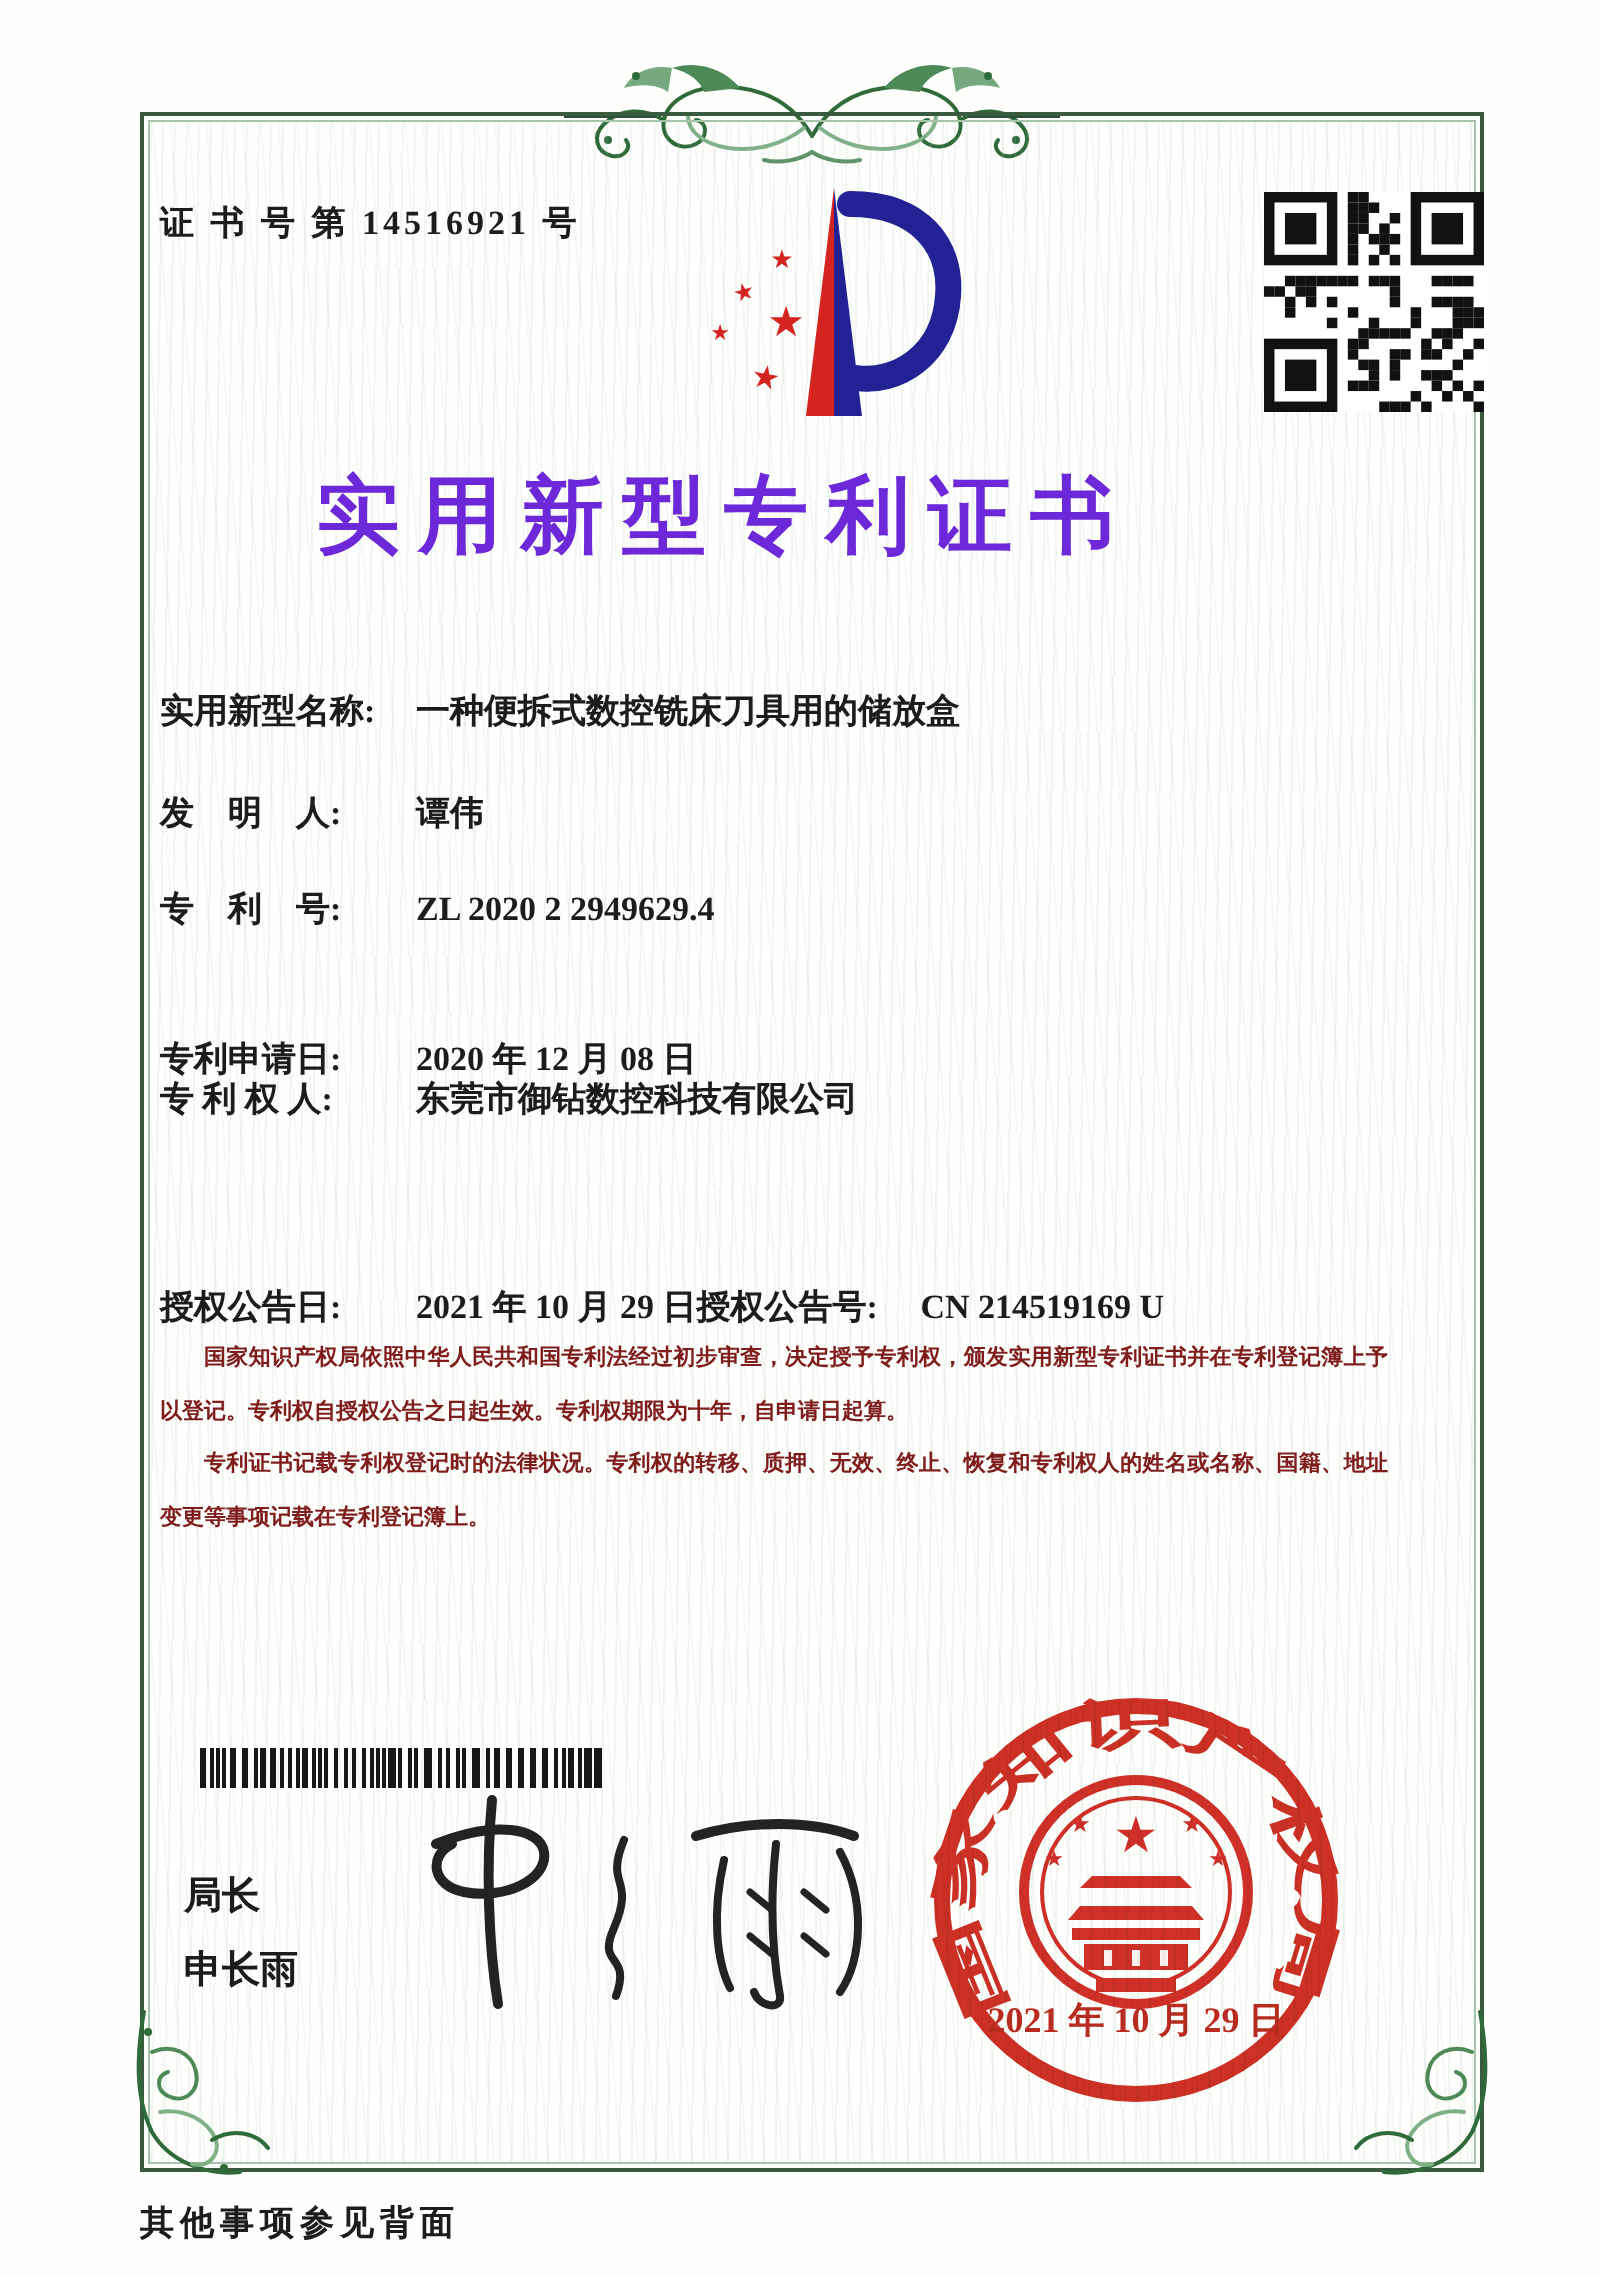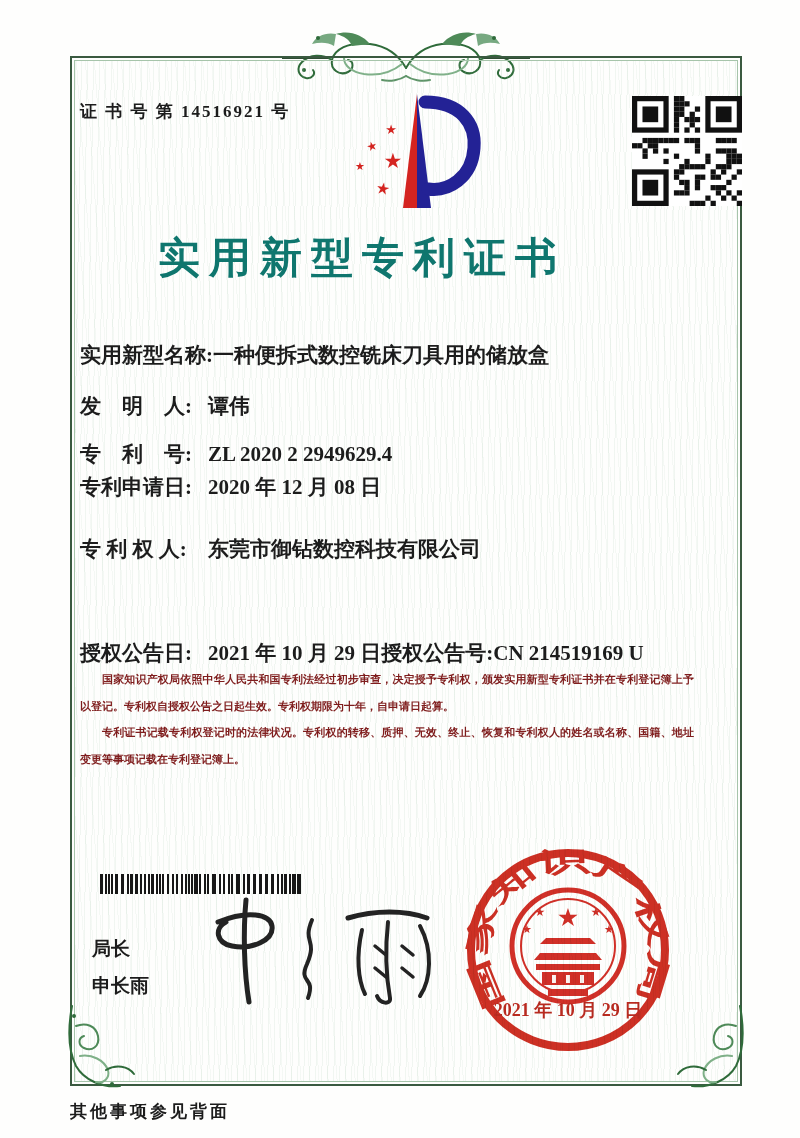--- a/index.html
+++ b/index.html
@@ -16,23 +16,23 @@
   .frame-inner {
     position:absolute; inset:2px; border:1px solid #a6c4aa;
     background-image:
       repeating-linear-gradient(91deg, rgba(150,190,160,.13) 0 1px, transparent 1px 6px),
       repeating-linear-gradient(86deg, rgba(150,190,160,.09) 0 1px, transparent 1px 9px);
   }
   .abs { position:absolute; }
   .cert-no { left:80px; top:100px; font-size:17px; font-weight:700; letter-spacing:2px; }
   .title {
     left:70px; top:230px; width:584px; text-align:center;
-    font-size:42px; font-weight:700; letter-spacing:9px; color:#0f766e;
-  }
-  .field-row { left:80px; width:618px; display:flex; font-size:21px; font-weight:700; line-height:27px; }
+    font-size:42px; font-weight:700; letter-spacing:9px; color:#6d28d9;
+  }
+  .field-row { left:80px; width:618px; display:flex; font-size:17px; font-weight:700; line-height:27px; }
   .flabel { flex:0 0 128px; white-space:nowrap; }
   .fvalue { flex:1 1 auto; }
   .addr .fvalue { max-width:498px; }
   .pair2 { display:flex; }
   .pair2 .flabel { flex:0 0 112px; }
   .paras { left:80px; top:666px; width:614px; }
   .paras p {
     font-size:11px; font-weight:600; line-height:26.5px;
     text-indent:2em; text-align:justify; color:#7f1d1d;
   }
@@ -222,21 +222,21 @@
     <span class="fvalue">一种便拆式数控铣床刀具用的储放盒</span>
   </div>
   <div class="abs field-row" style="top:393px;">
     <span class="flabel">发　明　人:</span>
     <span class="fvalue">谭伟</span>
   </div>
   <div class="abs field-row" style="top:441px;">
     <span class="flabel">专　利　号:</span>
     <span class="fvalue">ZL 2020 2 2949629.4</span>
   </div>
-  <div class="abs field-row" style="top:474px;">
+  <div class="abs field-row" style="top:516px;">
     <span class="flabel">专利申请日:</span>
     <span class="fvalue">2020 年 12 月 08 日</span>
   </div>
   <div class="abs field-row" style="top:536px;">
     <span class="flabel">专 利 权 人:</span>
     <span class="fvalue">东莞市御钻数控科技有限公司</span>
   </div>
   <div class="abs field-row" style="top:640px;">
     <span class="flabel">授权公告日:</span>
     <span style="white-space:nowrap;">2021 年 10 月 29 日</span>

